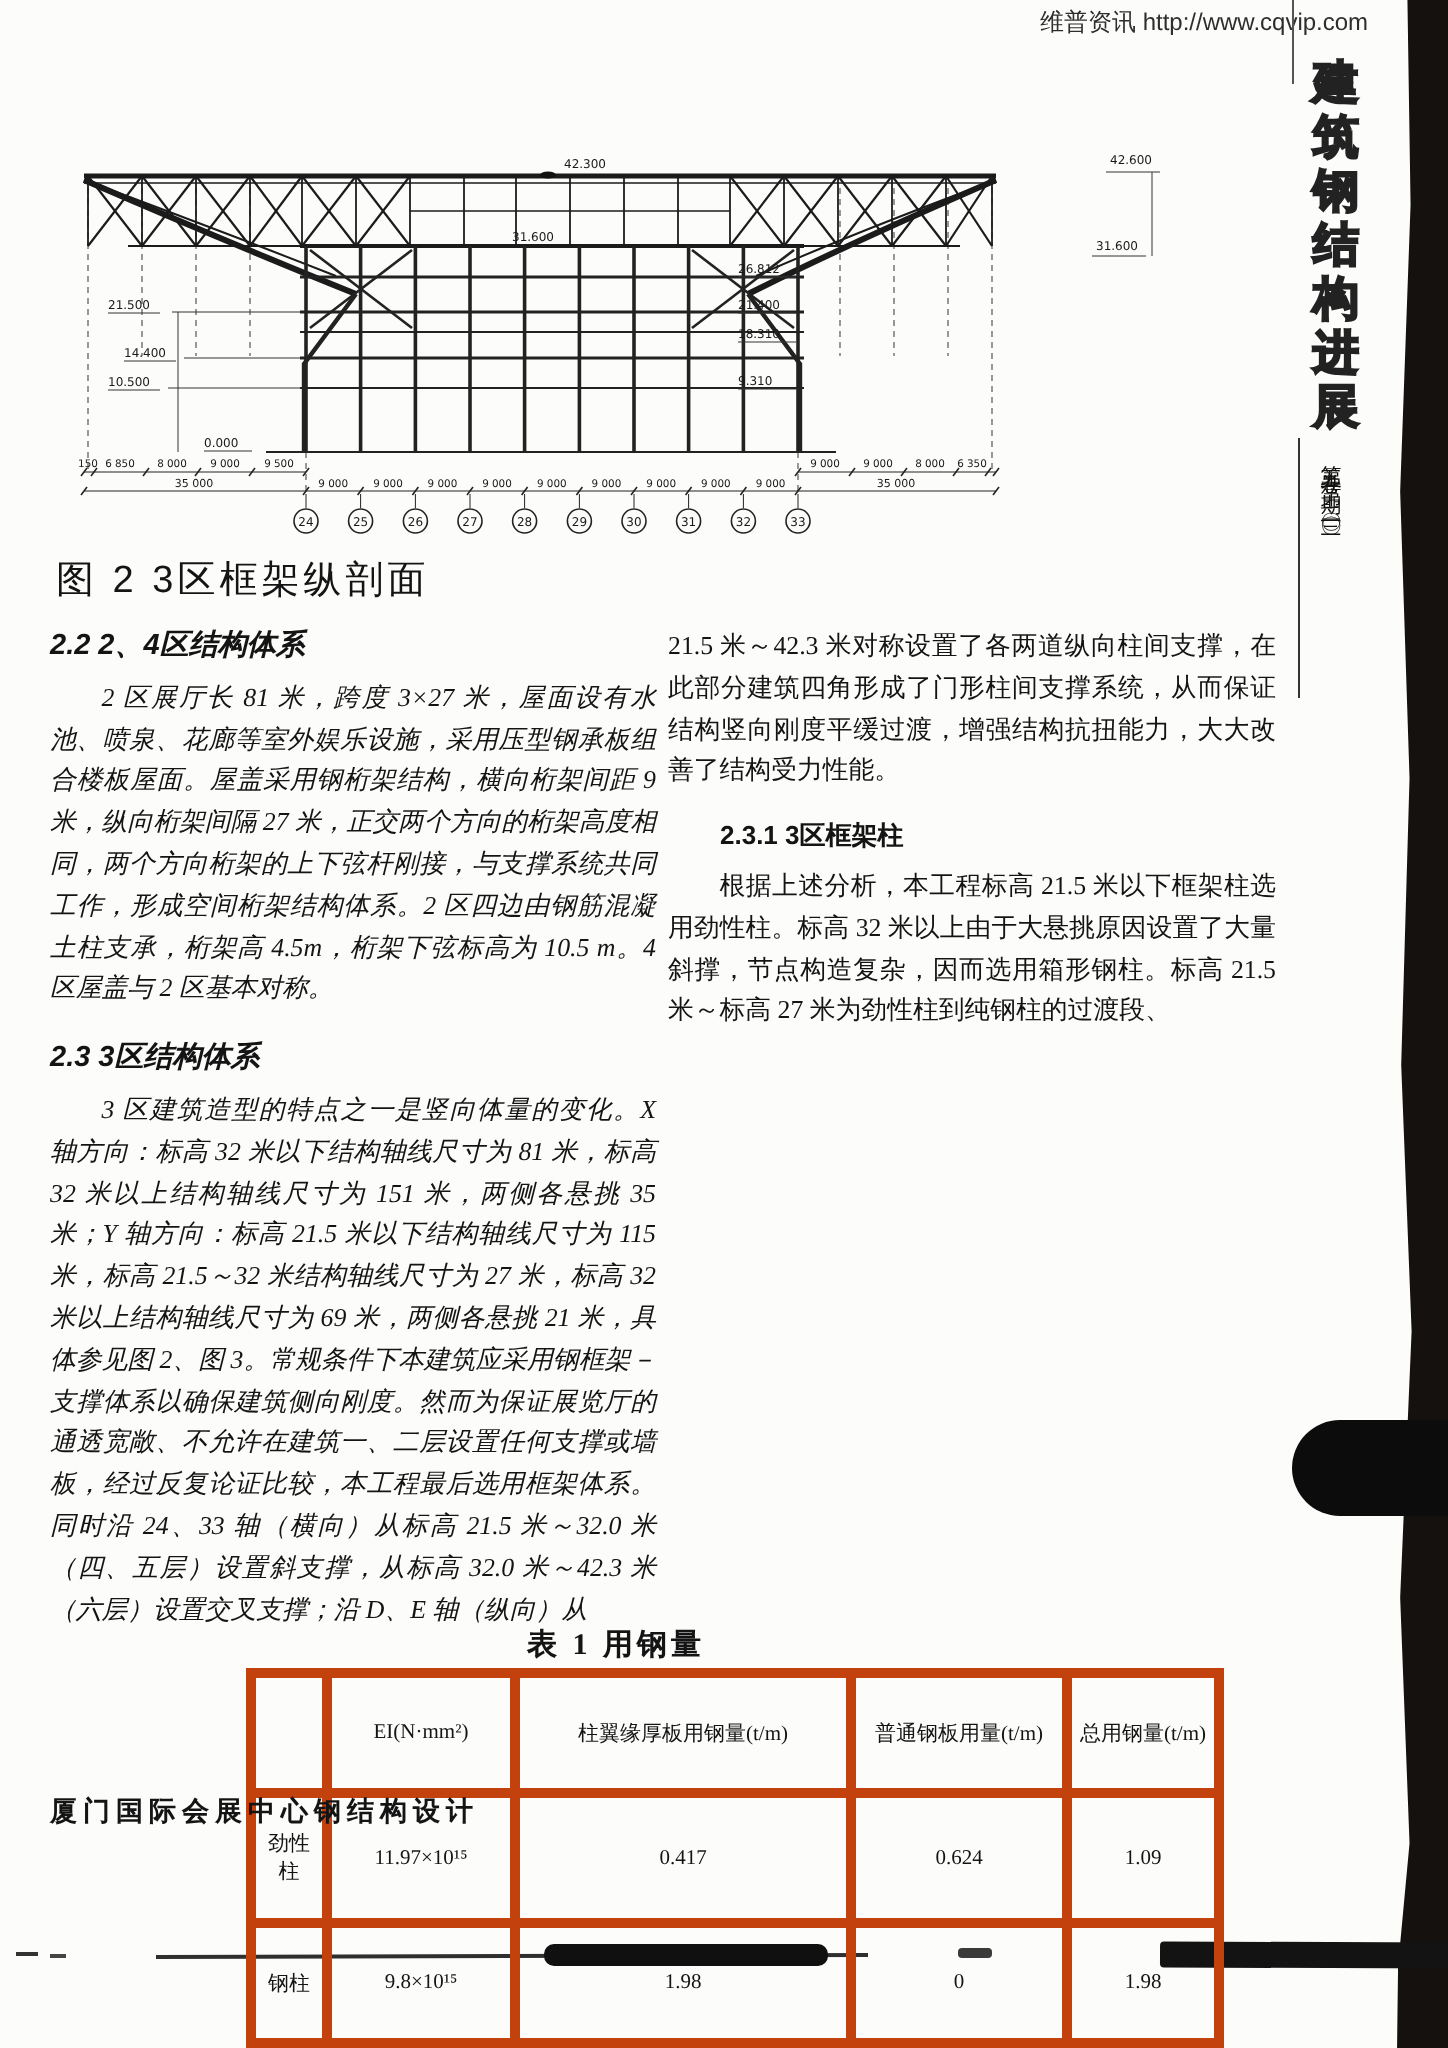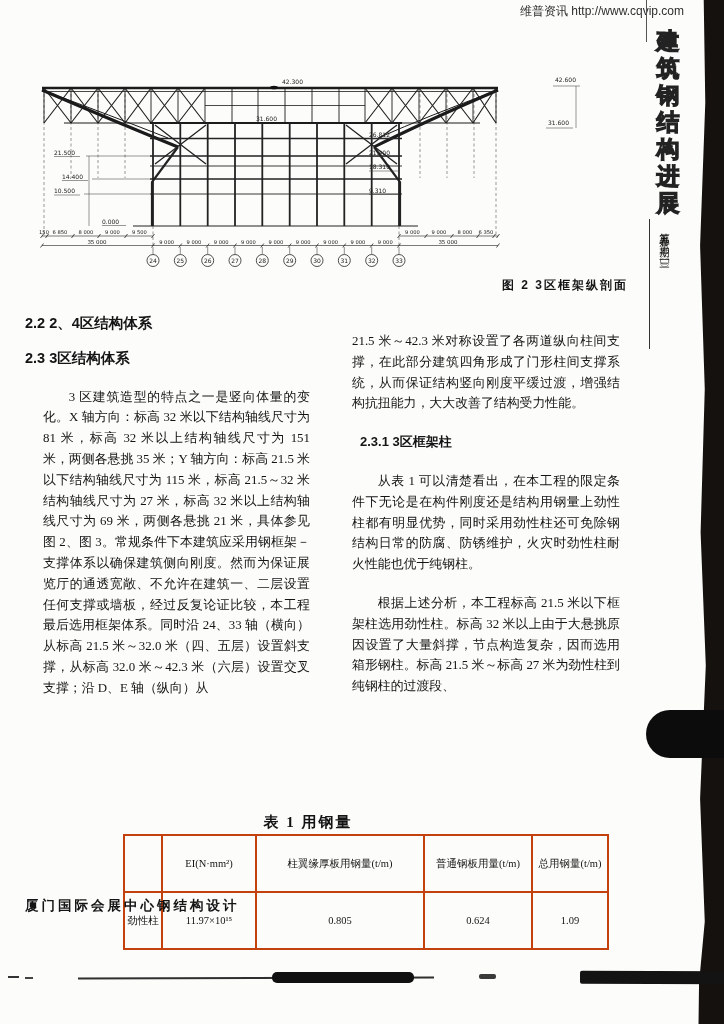--- a/index.html
+++ b/index.html
@@ -21,37 +21,37 @@
       clip-path:polygon(22% 0,100% 0,100% 100%,2% 100%,4% 96%,26% 90%,8% 78%,30% 65%,10% 52%,26% 38%,8% 24%,28% 10%);}
   #tab-blob{left:646px;top:710px;width:78px;height:48px;background:#0c0c0c;border-radius:26px 0 0 26px;}
   #smudge-dash-a{left:8px;top:976px;width:11px;height:2px;background:#333;}
   #smudge-dash-b{left:25px;top:977px;width:8px;height:2px;background:#444;}
   #smudge-line{left:78px;top:977px;width:356px;height:2px;background:#2f2f2f;transform:rotate(-.15deg);}
   #smudge-blob{left:272px;top:972px;width:142px;height:11px;background:#101010;border-radius:5px;}
   #smudge-mark{left:479px;top:974px;width:17px;height:5px;background:#3a3a3a;border-radius:2px;}
   #smudge-right{left:580px;top:971px;width:146px;height:13px;background:#131313;border-radius:2px;transform:rotate(.2deg);}
   
   #figure{left:28px;top:70px;width:600px;height:212px;}
-  #fig-caption{left:28px;top:277px;width:600px;text-align:right;
-      font-family:"Liberation Sans",sans-serif;font-weight:700;font-size:12px;letter-spacing:2px;}
+  #fig-caption{left:28px;top:277px;width:600px;text-align:left;
+      font-family:"Liberation Sans",sans-serif;font-weight:400;font-size:19px;letter-spacing:2px;}
   svg text{font-family:"DejaVu Sans",sans-serif;fill:#1a1a1a;}
   
   .col{text-align:justify;font-size:12.9px;line-height:20.8px;}
-  .col p{margin:18px;text-indent:2em;}
+  .col p{margin:0;text-indent:2em;}
   .col p.noindent{text-indent:0;}
   .sec-h{font-family:"Liberation Sans",sans-serif;font-weight:700;font-size:14.5px;margin:0 0 5px 0;}
   .sec-h.sub{font-size:13px;margin:12px 0 4px 0;text-indent:2em;}
   .sec-h.mid{margin-top:14px;}
-  #left-col{left:25px;top:313px;width:303px;}
+  #left-col{left:25px;top:313px;width:303px;font-style:italic;}
   #right-col{left:334px;top:313px;width:304px;}
   
   #table-title{left:123px;top:813px;width:370px;text-align:center;
       font-family:Liberation Serif, serif;font-weight:700;font-size:15px;letter-spacing:2px;}
   #steel-table{left:123px;top:834px;border-collapse:collapse;}
-  #steel-table th,#steel-table td{border:2px solid #c2410c;font-weight:400;
+  #steel-table th,#steel-table td{border:5px solid #c2410c;font-weight:400;
       font-size:10.5px;text-align:center;padding:16px 2px;height:23px;}
   
   #footer-title{left:25px;top:897px;width:612px;text-align:left;
       font-family:"Liberation Sans",sans-serif;font-weight:700;font-size:13.5px;letter-spacing:3px;}
 </style>
 </head>
 <body>
 
 <div id="page">
 
@@ -294,28 +294,28 @@
           <text x="343.7" y="192.8" stroke="none">32</text>
         <circle cx="371" cy="190.5" r="6"></circle>
           <text x="371" y="192.8" stroke="none">33</text>
       </g>
     </svg>
   </div>
   <div class="abs" id="fig-caption">图 2  3区框架纵剖面</div>
 
   <div class="abs col" id="left-col">
     <div class="sec-h">2.2  2、4区结构体系</div>
+    <p>2 区展厅长 81 米，跨度 3×27 米，屋面设有水池、喷泉、花廊等室外娱乐设施，采用压型钢承板组合楼板屋面。屋盖采用钢桁架结构，横向桁架间距 9 米，纵向桁架间隔 27 米，正交两个方向的桁架高度相同，两个方向桁架的上下弦杆刚接，与支撑系统共同工作，形成空间桁架结构体系。2 区四边由钢筋混凝土柱支承，桁架高 4.5m，桁架下弦标高为 10.5 m。4 区屋盖与 2 区基本对称。</p>
     <div class="sec-h mid">2.3  3区结构体系</div>
     <p>3 区建筑造型的特点之一是竖向体量的变化。X 轴方向：标高 32 米以下结构轴线尺寸为 81 米，标高 32 米以上结构轴线尺寸为 151 米，两侧各悬挑 35 米；Y 轴方向：标高 21.5 米以下结构轴线尺寸为 115 米，标高 21.5～32 米结构轴线尺寸为 27 米，标高 32 米以上结构轴线尺寸为 69 米，两侧各悬挑 21 米，具体参见图 2、图 3。常规条件下本建筑应采用钢框架－支撑体系以确保建筑侧向刚度。然而为保证展览厅的通透宽敞、不允许在建筑一、二层设置任何支撑或墙板，经过反复论证比较，本工程最后选用框架体系。同时沿 24、33 轴（横向）从标高 21.5 米～32.0 米（四、五层）设置斜支撑，从标高 32.0 米～42.3 米（六层）设置交叉支撑；沿 D、E 轴（纵向）从</p>
   </div>
 
   <div class="abs col" id="right-col">
     <p class="noindent">21.5 米～42.3 米对称设置了各两道纵向柱间支撑，在此部分建筑四角形成了门形柱间支撑系统，从而保证结构竖向刚度平缓过渡，增强结构抗扭能力，大大改善了结构受力性能。</p>
     <div class="sec-h sub">2.3.1  3区框架柱</div>
-    <p>从表 1 可以清楚看出，在本工程的限定条件下无论是在构件刚度还是结构用钢量上劲性柱都有明显优势，同时采用劲性柱还可免除钢结构日常的防腐、防锈维护，火灾时劲性柱耐火性能也优于纯钢柱。</p>
     <p>根据上述分析，本工程标高 21.5 米以下框架柱选用劲性柱。标高 32 米以上由于大悬挑原因设置了大量斜撑，节点构造复杂，因而选用箱形钢柱。标高 21.5 米～标高 27 米为劲性柱到纯钢柱的过渡段、</p>
   </div>
 
   <div class="abs" id="table-title">表 1  用钢量</div>
   <table class="abs" id="steel-table">
     <colgroup>
         <col style="width:38px">
         <col style="width:94px">
         <col style="width:168px">
         <col style="width:108px">
@@ -325,22 +325,29 @@
         <tr>
       <th></th>
       <th>EI(N·mm²)</th>
       <th>柱翼缘厚板用钢量(t/m)</th>
       <th>普通钢板用量(t/m)</th>
       <th>总用钢量(t/m)</th>
     </tr>
     <tr>
       <td>劲性柱</td>
       <td>11.97×10¹⁵</td>
-      <td>0.805</td>
+      <td>0.417</td>
       <td>0.624</td>
       <td>1.09</td>
     </tr>
+    <tr>
+      <td>钢柱</td>
+      <td>9.8×10¹⁵</td>
+      <td>1.98</td>
+      <td>0</td>
+      <td>1.98</td>
+    </tr>
   </tbody>
     </table>
 
   <div class="abs" id="footer-title">厦门国际会展中心钢结构设计</div>
 
 </div>
 
 </body></html>

